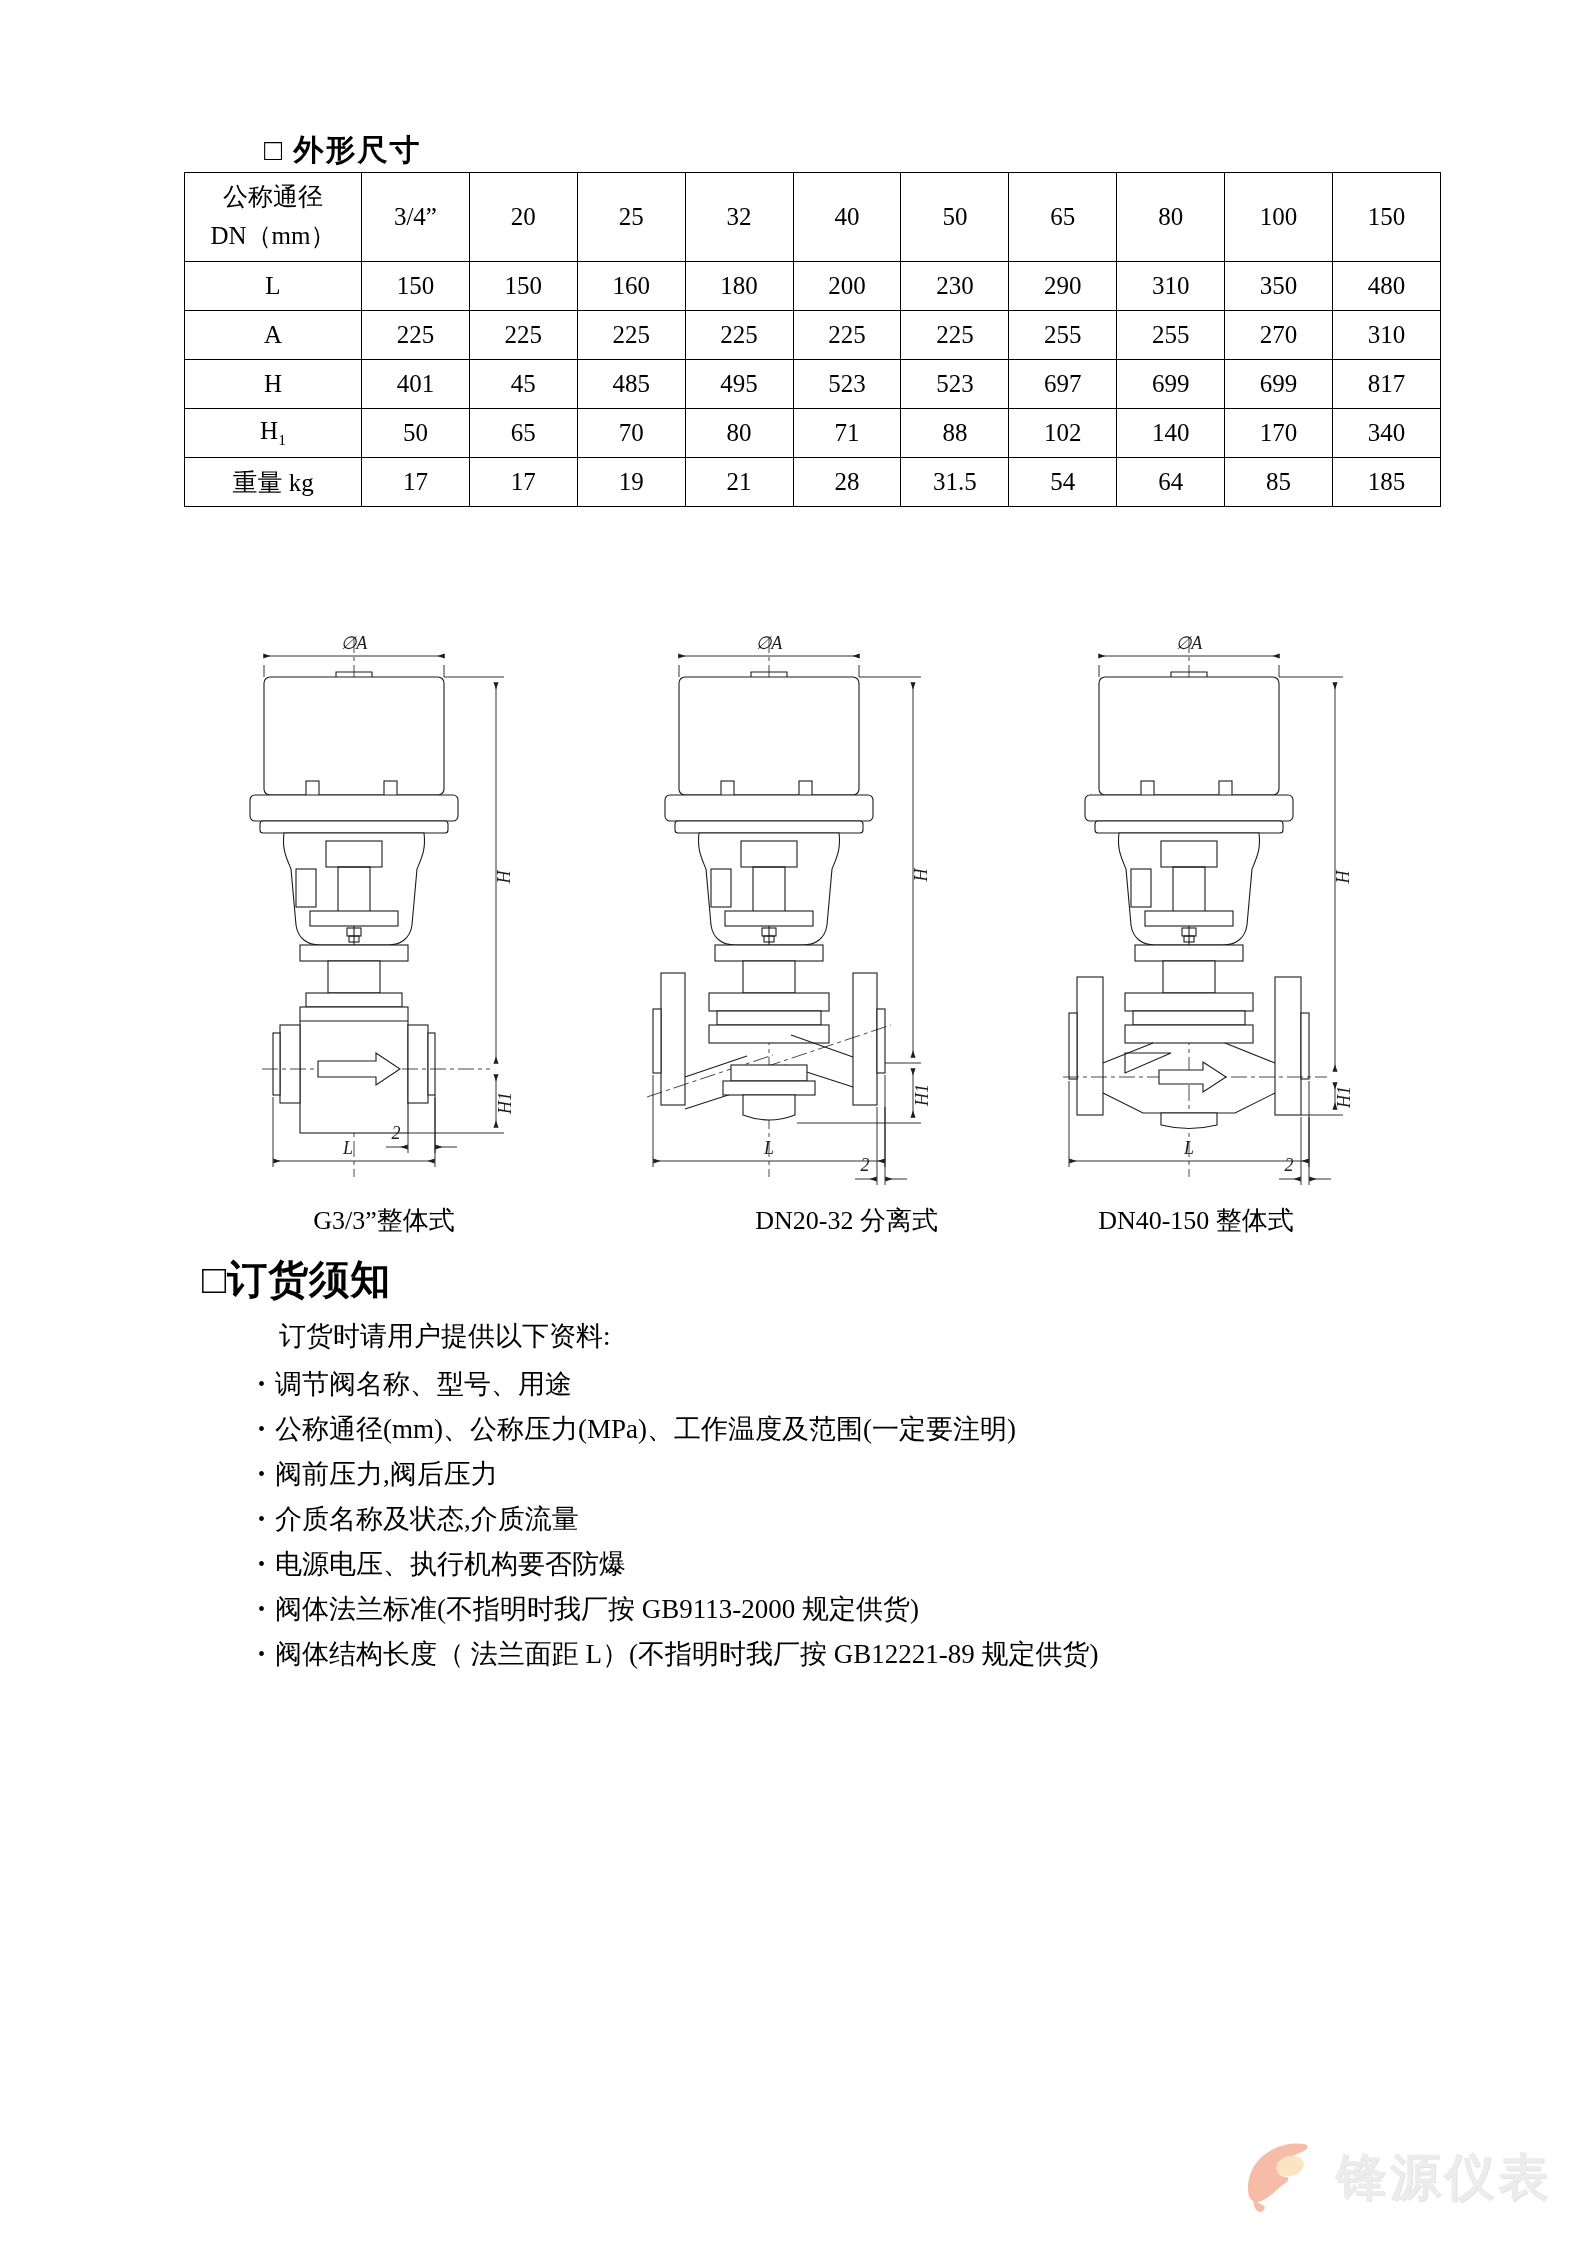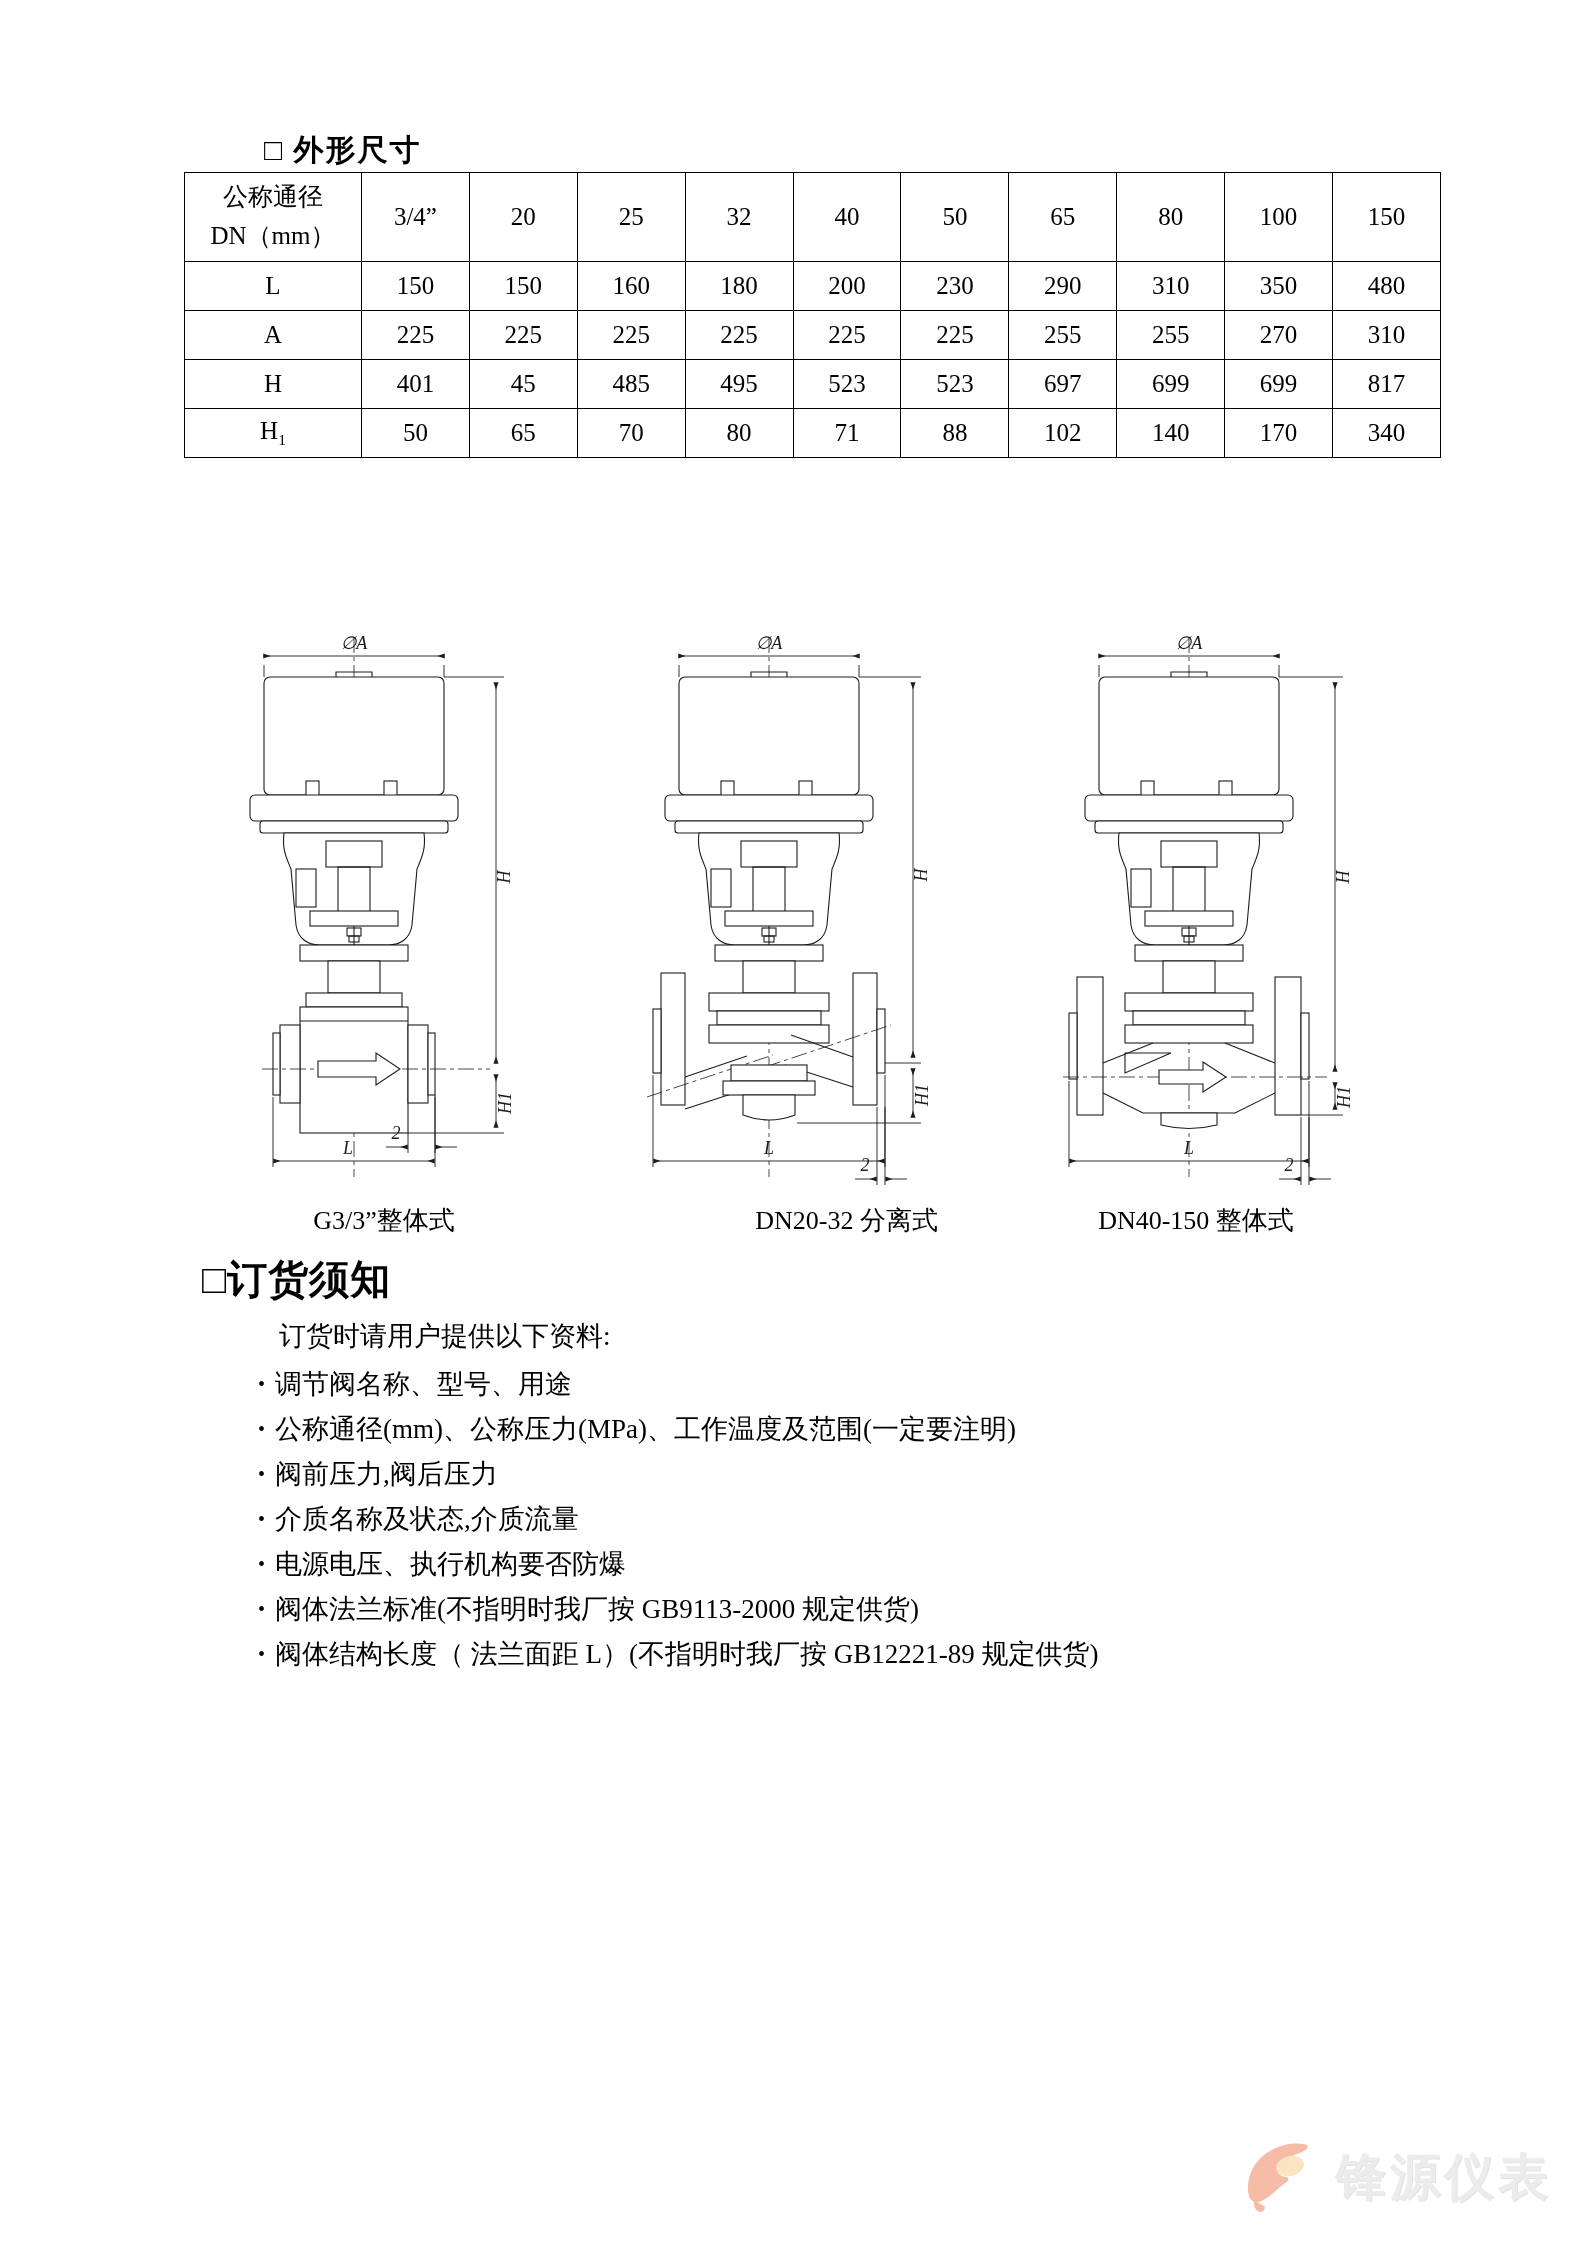--- a/index.html
+++ b/index.html
@@ -156,20 +156,33 @@
           <td>50</td>
           <td>65</td>
           <td>70</td>
           <td>80</td>
           <td>71</td>
           <td>88</td>
           <td>102</td>
           <td>140</td>
           <td>170</td>
           <td>340</td>
+        </tr>
+        <tr>
+          <th class="col-first">重量 kg</th>
+          <td>17</td>
+          <td>17</td>
+          <td>19</td>
+          <td>21</td>
+          <td>28</td>
+          <td>31.5</td>
+          <td>54</td>
+          <td>64</td>
+          <td>85</td>
+          <td>185</td>
         </tr>
       </tbody>
   </table>
 
 
   <svg class="drawing d1" width="345" height="565" viewBox="0 0 345 565">
     <defs>
       <marker id="d1a" viewBox="0 0 10 10" refX="9" refY="5" markerWidth="11" markerHeight="8" orient="auto-start-reverse">
         <path d="M0,5 L10,1.4 L10,8.6 Z" fill="#1c1c1c"></path>
       </marker>

